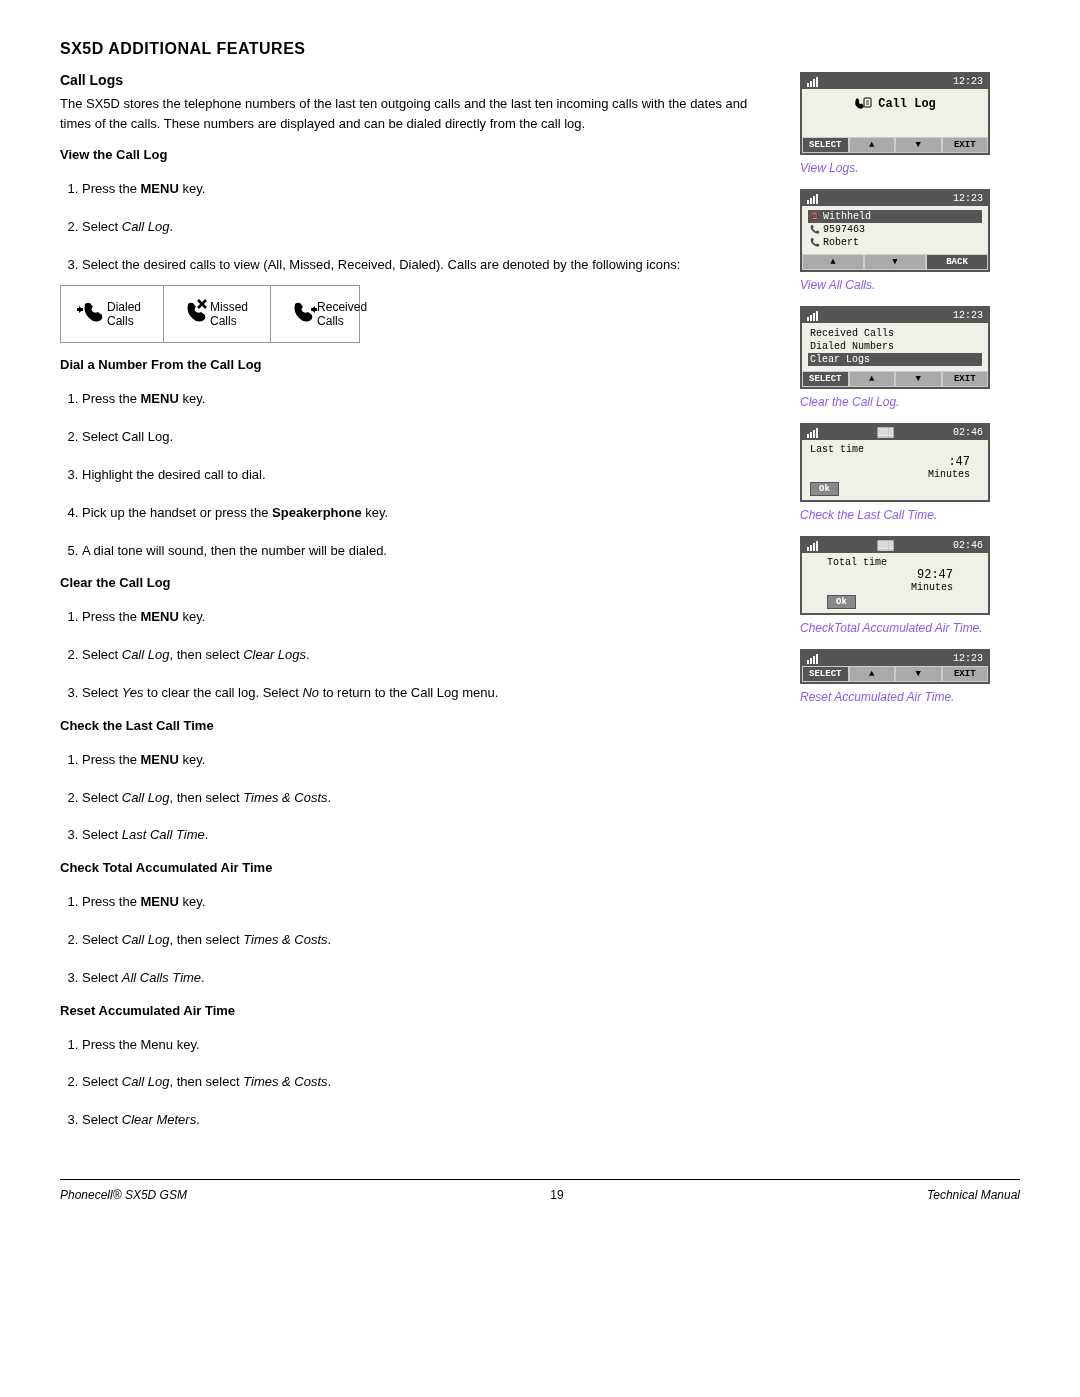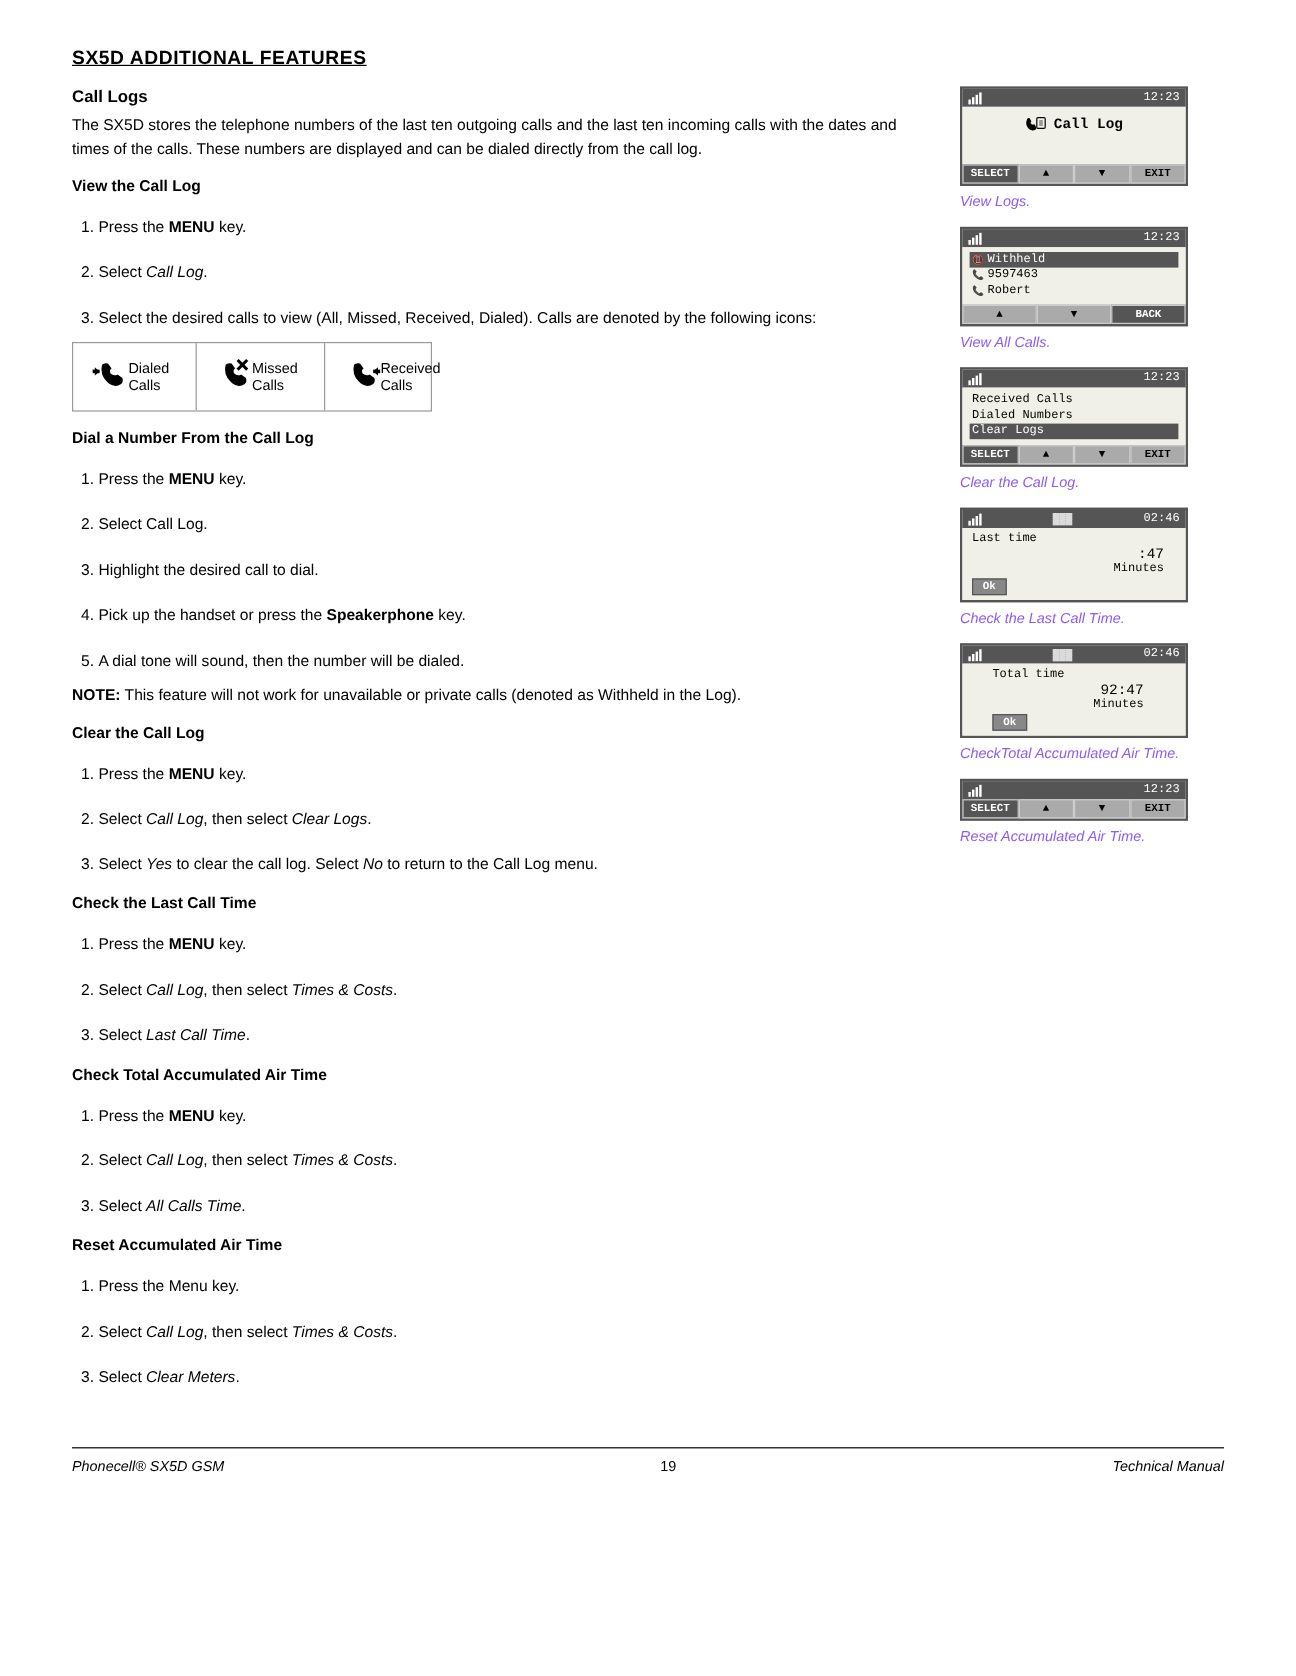--- a/index.html
+++ b/index.html
@@ -10,21 +10,20 @@
       font-family: Arial, sans-serif;
       font-size: 14px;
       color: #000;
       padding: 40px 60px 60px 60px;
     }
 
     
     .page-title {
       font-size: 16px;
       font-weight: bold;
-      text-decoration: underline;
       margin-bottom: 14px;
       letter-spacing: 0.5px;
     }
 
     
     .main-layout {
       display: flex;
       gap: 30px;
     }
 
@@ -293,21 +292,20 @@
 
     <div class="sub-heading">Dial a Number From the Call Log</div>
     <ol>
       <li>Press the <span class="bold">MENU</span> key.</li>
       <li>Select Call Log.</li>
       <li>Highlight the desired call to dial.</li>
       <li>Pick up the handset or press the <span class="bold">Speakerphone</span> key.</li>
       <li>A dial tone will sound, then the number will be dialed.</li>
     </ol>
 
-    <p class="note-text"><span class="bold">NOTE:</span> This feature will not work for unavailable or private calls (denoted as Withheld in the Log).</p>
 
     <div class="sub-heading">Clear the Call Log</div>
     <ol>
       <li>Press the <span class="bold">MENU</span> key.</li>
       <li>Select <span class="italic">Call Log</span>, then select <span class="italic">Clear Logs</span>.</li>
       <li>Select <span class="italic">Yes</span> to clear the call log. Select <span class="italic">No</span> to return to the Call Log menu.</li>
     </ol>
 
     <div class="sub-heading">Check the Last Call Time</div>
     <ol>

